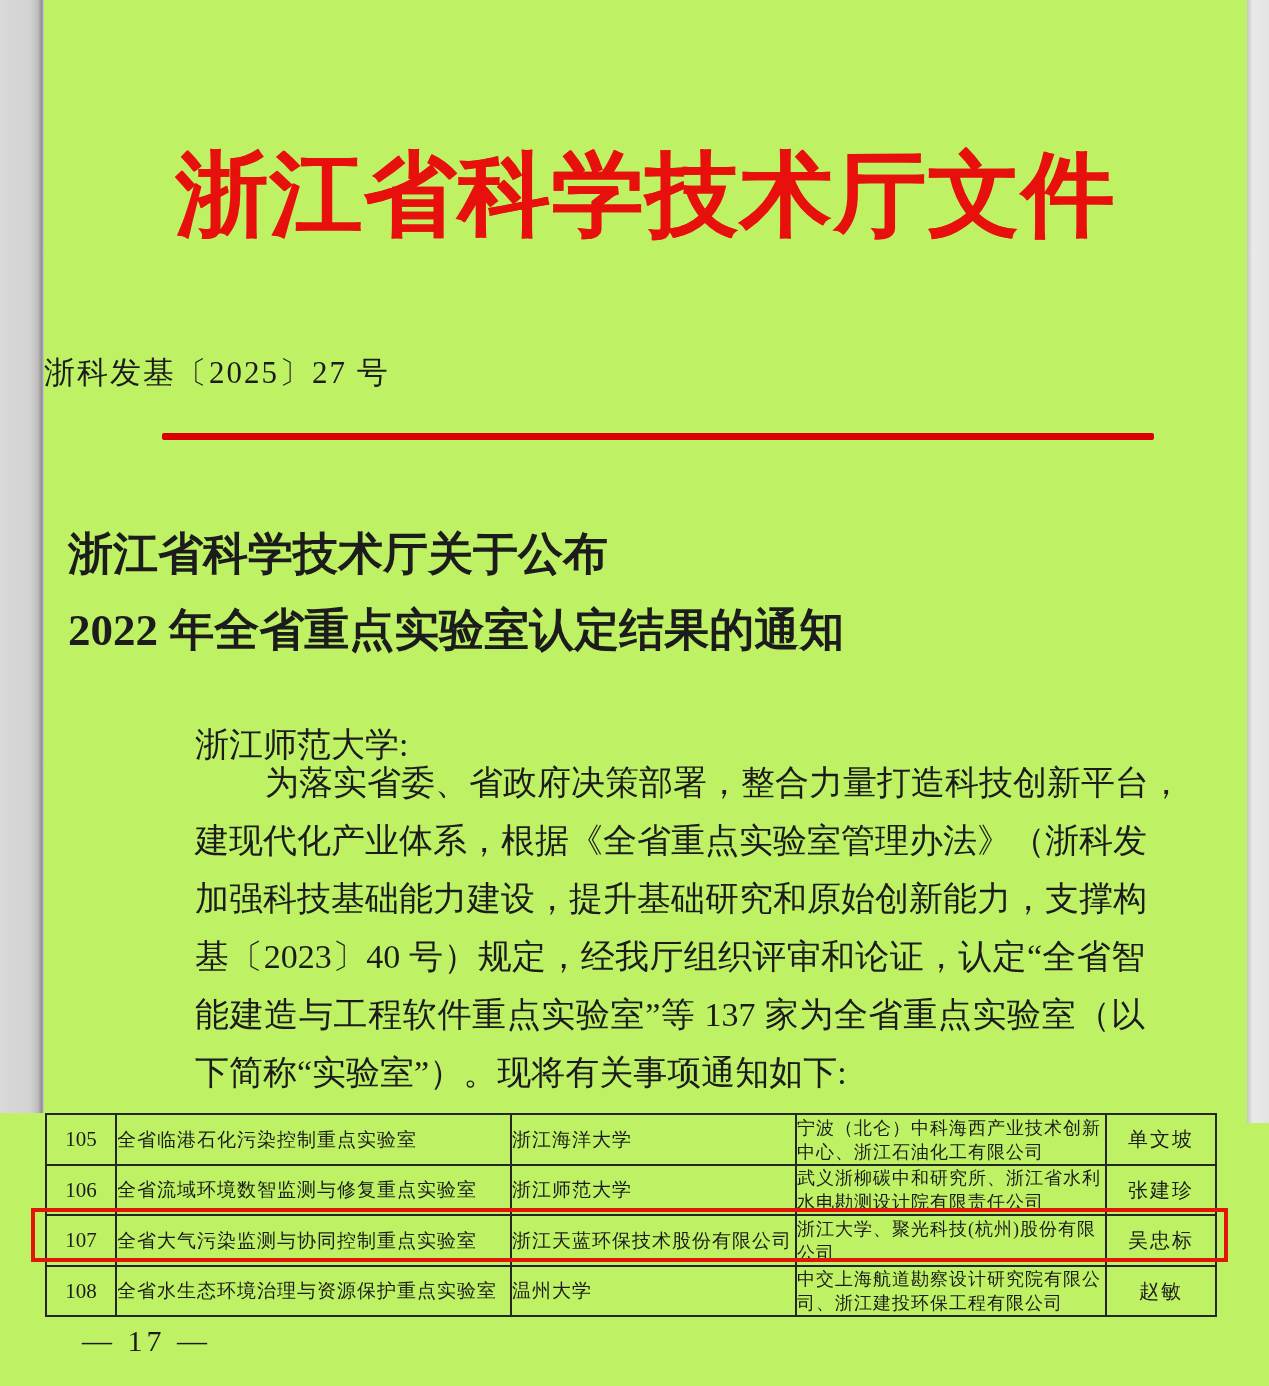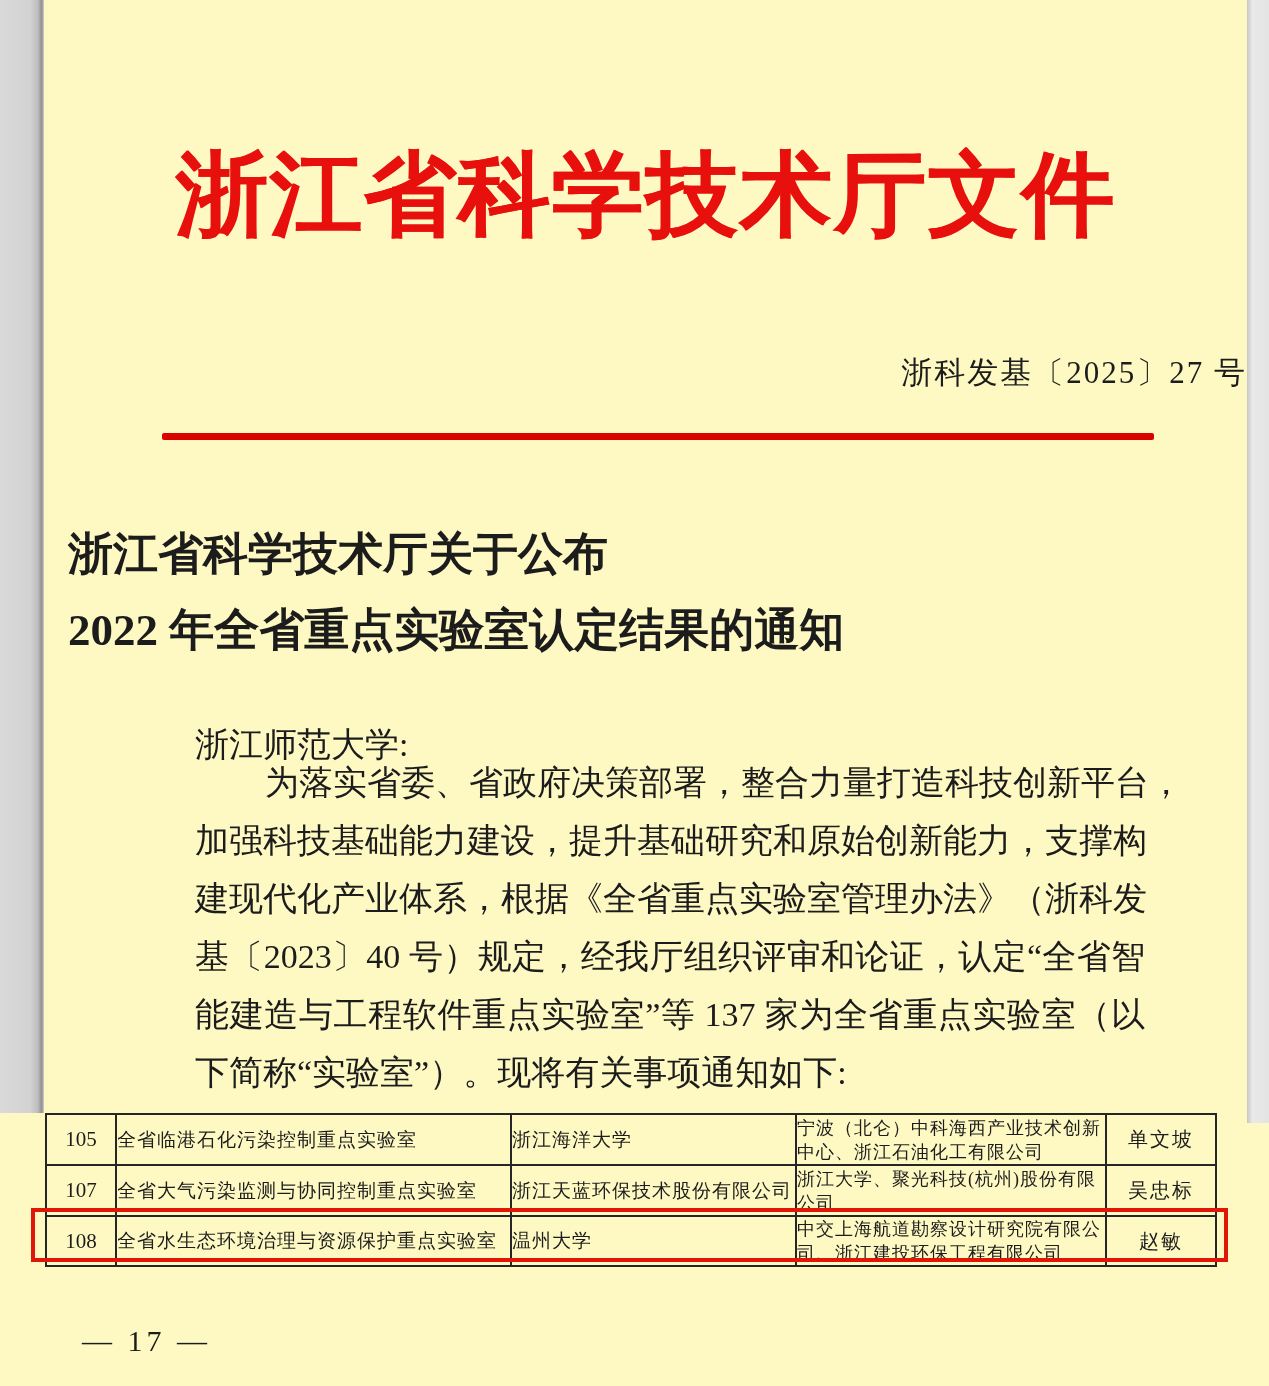--- a/index.html
+++ b/index.html
@@ -1,28 +1,28 @@
 <!DOCTYPE html>
 <html><head>
 <meta charset="utf-8">
 <style>
   html,body{margin:0;padding:0;}
   body{width:1269px;height:1386px;background:#ffffff;overflow:hidden;
        font-family:"Liberation Serif","DejaVu Serif",serif;color:#1c1c1c;}
-  .page{position:absolute;left:0;top:0;width:1269px;height:1386px;background:#fef9c3;}
+  .page{position:absolute;left:0;top:0;width:1269px;height:1386px;background:#bef264;}
 
   .margin-left{position:absolute;left:0;top:0;width:44px;height:1113px;
     background:linear-gradient(to right,#d9d9d9 0%,#d3d3d3 68%,#bdbdbd 86%,#8f8f8f 95%,#cfcfcf 100%);}
   .margin-right{position:absolute;left:1247px;top:0;width:22px;height:1123px;
     background:linear-gradient(to right,#c6c6c6 0%,#e9e9e9 25%,#e3e3e3 100%);}
 
   .letterhead{position:absolute;left:44px;width:1203px;top:136px;text-align:center;
     font-size:92px;font-weight:bold;letter-spacing:2px;color:#e8100c;line-height:1.3;
     text-shadow:1px 0 0 #e8100c;}
-  .doc-number{position:absolute;left:44px;width:1203px;top:352px;text-align:right;
+  .doc-number{position:absolute;left:44px;width:1203px;top:352px;text-align:left;
     font-size:31px;letter-spacing:2px;}
   .red-rule{position:absolute;left:162px;top:433px;width:992px;height:7px;
     background:#db0000;border-radius:2px;}
 
   .notice-title{position:absolute;left:44px;width:1203px;top:516px;
     font-size:45px;font-weight:bold;line-height:76px;padding-left:24px;}
 
   .salutation{position:absolute;left:195px;top:722px;font-size:34px;}
   .body-text{position:absolute;left:195px;top:760px;width:950px;}
   .body-line{height:58px;font-size:34px;text-align:justify;text-align-last:justify;white-space:nowrap;}
@@ -60,42 +60,49 @@
 
   <div class="notice-title">
     <div>浙江省科学技术厅关于公布</div>
     <div>2022 年全省重点实验室认定结果的通知</div>
   </div>
 
   <div class="salutation">浙江师范大学:</div>
 
   <div class="body-text">
     <div class="body-line first">为落实省委、省政府决策部署，整合力量打造科技创新平台，</div>
+    <div class="body-line">建现代化产业体系，根据《全省重点实验室管理办法》（浙科发</div>
     <div class="body-line">加强科技基础能力建设，提升基础研究和原始创新能力，支撑构</div>
-    <div class="body-line">建现代化产业体系，根据《全省重点实验室管理办法》（浙科发</div>
     <div class="body-line">基〔2023〕40 号）规定，经我厅组织评审和论证，认定“全省智</div>
     <div class="body-line">能建造与工程软件重点实验室”等 137 家为全省重点实验室（以</div>
     <div class="body-line last">下简称“实验室”）。现将有关事项通知如下:</div>
   </div>
 
   <table class="results">
     <colgroup>
       <col style="width:70px">
         <col style="width:395px">
         <col style="width:285px">
       <col style="width:310px">
         <col style="width:110px">
     </colgroup>
     <tbody>
         <tr class="r1">
       <td class="c-no">105</td>
       <td class="c-lab">全省临港石化污染控制重点实验室</td>
       <td class="c-inst">浙江海洋大学</td>
       <td class="c-partner">宁波（北仑）中科海西产业技术创新中心、浙江石油化工有限公司</td>
       <td class="c-person">单文坡</td>
+    </tr>
+    <tr class="r2">
+      <td class="c-no">106</td>
+      <td class="c-lab">全省流域环境数智监测与修复重点实验室</td>
+      <td class="c-inst">浙江师范大学</td>
+      <td class="c-partner">武义浙柳碳中和研究所、浙江省水利水电勘测设计院有限责任公司</td>
+      <td class="c-person">张建珍</td>
     </tr>
     <tr class="r3">
       <td class="c-no">107</td>
       <td class="c-lab">全省大气污染监测与协同控制重点实验室</td>
       <td class="c-inst">浙江天蓝环保技术股份有限公司</td>
       <td class="c-partner">浙江大学、聚光科技(杭州)股份有限公司</td>
       <td class="c-person">吴忠标</td>
     </tr>
     <tr class="r4">
       <td class="c-no">108</td>

